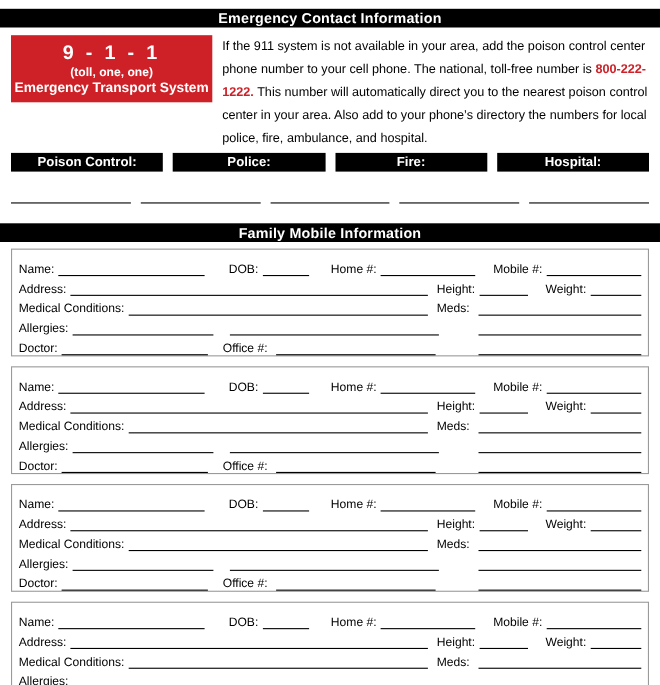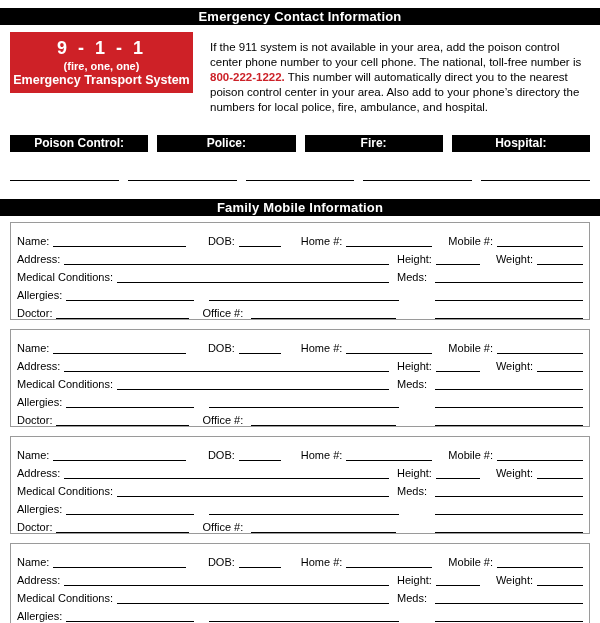--- a/index.html
+++ b/index.html
@@ -26,26 +26,26 @@
   .red-box {
     width: 183px; height: 61px; box-sizing: border-box;
     background: #CE2127; color: #fff;
     text-align: center; padding-top: 5px;
     flex: 0 0 183px; margin-right: 9px;
   }
   .red-box .big-number { font-size: 18px; font-weight: bold; letter-spacing: 3px; line-height: 23px; }
   .red-box .words { font-size: 11px; font-weight: bold; line-height: 13px; }
   .red-box .subtitle { font-size: 12.5px; font-weight: bold; line-height: 15px; }
   .instructions {
-    flex: 1; margin: 8px; font-size: 11.5px; line-height: 15px;
+    flex: 1; margin: 0; font-size: 11.5px; line-height: 21px;
   }
   .instructions .phone { color: #CC2128; font-weight: bold; }
 
   
-  .contact-bars { display: flex; margin: 12px 10px 0 10px; gap: 9px; }
+  .contact-bars { display: flex; margin: 2px 10px 0 10px; gap: 9px; }
   .contact-bar {
     flex: 1; background: #000; color: #fff;
     height: 17px; line-height: 17px;
     text-align: center; font-weight: bold; font-size: 12px;
   }
   .contact-lines { display: flex; margin: 27px 10px 0 10px; gap: 9px; }
   .contact-blank { flex: 1; border-bottom: 1.6px solid #000; height: 1px; }
 
   
   .members { margin: 6px 10px 0 10px; }
@@ -71,21 +71,21 @@
 
 <div class="page">
 
   <div class="banner banner-top">
     <span>Emergency Contact Information</span>
   </div>
 
   <div class="top-section">
     <div class="red-box">
       <div class="big-number">9 - 1 - 1</div>
-      <div class="words">(fire, one, one)</div>
+      <div class="words">(toll, one, one)</div>
       <div class="subtitle">Emergency Transport System</div>
     </div>
     <p class="instructions"><span>If the 911 system is not available in your area, add the poison control center phone number to your cell phone. The national, toll-free number is </span><span class="phone">800-222-1222.</span><span> This number will automatically direct you to the nearest poison control center in your area. Also add to your phone’s directory the numbers for local police, fire, ambulance, and hospital.</span></p>
   </div>
 
   <div class="contact-bars" id="contact-bars">
       <div class="contact-bar">Poison Control:</div>
       <div class="contact-bar">Police:</div>
       <div class="contact-bar">Fire:</div>
       <div class="contact-bar">Hospital:</div>

